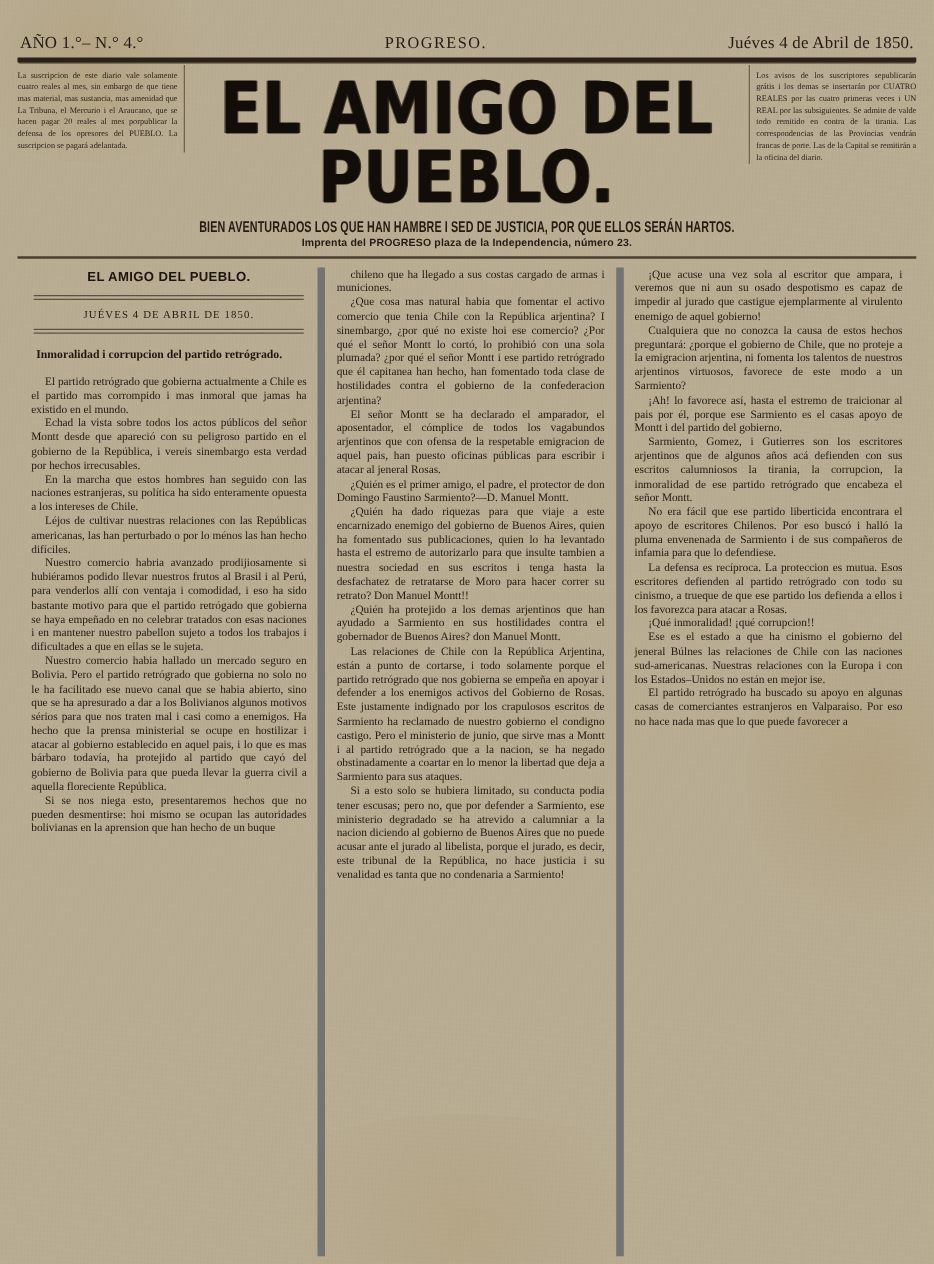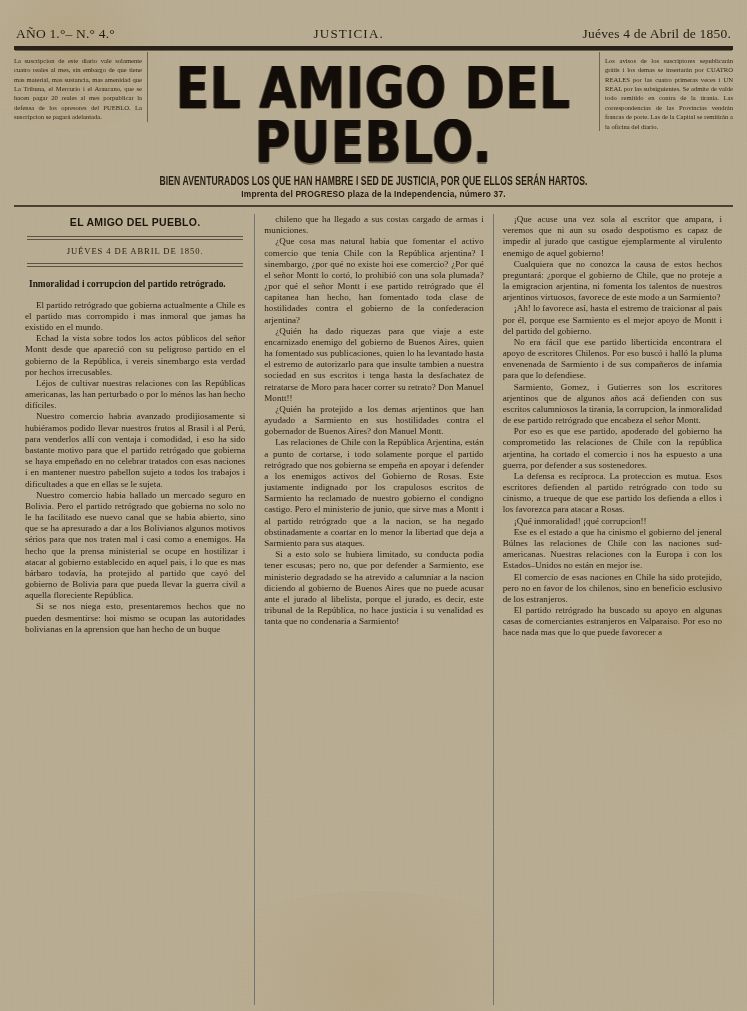--- a/index.html
+++ b/index.html
@@ -141,21 +141,21 @@
     width: 33.333%;
     box-sizing: border-box;
     padding: 0 9px;
     font-size: 9.05px;
     line-height: 1.235;
     text-align: justify;
     text-justify: inter-word;
     hyphens: manual;
     color: #211a11;
   }
-  .col.c2, .col.c3 { border-left: 1px solid #737373; }
+  .col.c2, .col.c3 { border-left: 6px solid #737373; }
   .col p {
     margin: 0;
     text-indent: 11px;
   }
 
   
   .art-head {
     text-align: center;
     font-family: "Liberation Sans", sans-serif;
     font-weight: 700;
@@ -190,78 +190,79 @@
 <body>
 
 <div class="page">
   <div class="grain"></div>
   <div class="stain" style="top:-30px;left:-40px;width:220px;height:160px;background:radial-gradient(circle,rgba(172,148,104,.35),rgba(172,148,104,0) 70%);"></div>
   <div class="stain" style="top:470px;right:-50px;width:200px;height:300px;background:radial-gradient(circle,rgba(168,144,100,.32),rgba(168,144,100,0) 70%);"></div>
   <div class="stain" style="bottom:-60px;left:180px;width:380px;height:180px;background:radial-gradient(circle,rgba(170,147,104,.28),rgba(170,147,104,0) 70%);"></div>
 
   <div class="topline">
     <div>AÑO 1.°– N.° 4.°</div>
-    <div class="mid">JUSTICIA.</div>
+    <div class="mid">PROGRESO.</div>
     <div>Juéves 4 de Abril de 1850.</div>
   </div>
   <div class="rule-thick" style="top:46px;"></div>
 
   <div class="masthead">
     <div class="sidebox left">La suscripcion de este diario vale solamente cuatro reales al mes, sin embargo de que tiene mas material, mas sustancia, mas amenidad que La Tribuna, el Mercurio i el Araucano, que se hacen pagar 20 reales al mes porpublicar la defensa de los opresores del PUEBLO. La suscripcion se pagará adelantada.</div>
     <div class="title-wrap">
       <div class="paper-title">EL AMIGO DEL PUEBLO.</div>
       <div class="motto">BIEN AVENTURADOS LOS QUE HAN HAMBRE I SED DE JUSTICIA, POR QUE ELLOS SERÁN HARTOS.</div>
     </div>
     <div class="sidebox right">Los avisos de los suscriptores sepublicarán grátis i los demas se insertarán por CUATRO REALES por las cuatro primeras veces i UN REAL por las subsiguientes. Se admite de valde todo remitido en contra de la tirania. Las correspondencias de las Provincias vendrán francas de porte. Las de la Capital se remitirán a la oficina del diario.</div>
   </div>
 
-  <div class="imprint">Imprenta del PROGRESO plaza de la Independencia, número 37.</div>
+  <div class="imprint">Imprenta del PROGRESO plaza de la Independencia, número 23.</div>
   <div class="rule-under-imprint"></div>
 
   <div class="columns">
 
     <div class="col c1">
       <div class="art-head">EL AMIGO DEL PUEBLO.</div>
       <div class="hr-a"></div>
       <div class="hr-b"></div>
       <div class="art-date">JUÉVES 4 DE ABRIL DE 1850.</div>
       <div class="hr-c"></div>
       <div class="hr-d"></div>
       <div class="art-title">Inmoralidad i corrupcion del partido retrógrado.</div>
       <div>
           <p>El partido retrógrado que gobierna actualmente a Chile es el partido mas corrompido i mas inmoral que jamas ha existido en el mundo.</p>
           <p>Echad la vista sobre todos los actos públicos del señor Montt desde que apareció con su peligroso partido en el gobierno de la República, i vereis sinembargo esta verdad por hechos irrecusables.</p>
+          <p>En la marcha que estos hombres han seguido con las naciones estranjeras, su política ha sido enteramente opuesta a los intereses de Chile.</p>
           <p>Léjos de cultivar nuestras relaciones con las Repúblicas americanas, las han perturbado o por lo ménos las han hecho difíciles.</p>
           <p>Nuestro comercio habria avanzado prodijiosamente si hubiéramos podido llevar nuestros frutos al Brasil i al Perú, para venderlos allí con ventaja i comodidad, i eso ha sido bastante motivo para que el partido retrógado que gobierna se haya empeñado en no celebrar tratados con esas naciones i en mantener nuestro pabellon sujeto a todos los trabajos i dificultades a que en ellas se le sujeta.</p>
           <p>Nuestro comercio habia hallado un mercado seguro en Bolivia. Pero el partido retrógrado que gobierna no solo no le ha facilitado ese nuevo canal que se habia abierto, sino que se ha apresurado a dar a los Bolivianos algunos motivos sérios para que nos traten mal i casi como a enemigos. Ha hecho que la prensa ministerial se ocupe en hostilizar i atacar al gobierno establecido en aquel pais, i lo que es mas bárbaro todavía, ha protejido al partido que cayó del gobierno de Bolivia para que pueda llevar la guerra civil a aquella floreciente República.</p>
           <p>Si se nos niega esto, presentaremos hechos que no pueden desmentirse: hoi mismo se ocupan las autoridades bolivianas en la aprension que han hecho de un buque</p>
         </div>
     </div>
 
     <div class="col c2">
       <div>
           <p>chileno que ha llegado a sus costas cargado de armas i municiones.</p>
           <p>¿Que cosa mas natural habia que fomentar el activo comercio que tenia Chile con la República arjentina? I sinembargo, ¿por qué no existe hoi ese comercio? ¿Por qué el señor Montt lo cortó, lo prohibió con una sola plumada? ¿por qué el señor Montt i ese partido retrógrado que él capitanea han hecho, han fomentado toda clase de hostilidades contra el gobierno de la confederacion arjentina?</p>
+          <p>El señor Montt se ha declarado el amparador, el aposentador, el cómplice de todos los vagabundos arjentinos que con ofensa de la respetable emigracion de aquel pais, han puesto oficinas públicas para escribir i atacar al jeneral Rosas.</p>
+          <p>¿Quién es el primer amigo, el padre, el protector de don Domingo Faustino Sarmiento?—D. Manuel Montt.</p>
           <p>¿Quién ha dado riquezas para que viaje a este encarnizado enemigo del gobierno de Buenos Aires, quien ha fomentado sus publicaciones, quien lo ha levantado hasta el estremo de autorizarlo para que insulte tambien a nuestra sociedad en sus escritos i tenga hasta la desfachatez de retratarse de Moro para hacer correr su retrato? Don Manuel Montt!!</p>
           <p>¿Quién ha protejido a los demas arjentinos que han ayudado a Sarmiento en sus hostilidades contra el gobernador de Buenos Aires? don Manuel Montt.</p>
           <p>Las relaciones de Chile con la República Arjentina, están a punto de cortarse, i todo solamente porque el partido retrógrado que nos gobierna se empeña en apoyar i defender a los enemigos activos del Gobierno de Rosas. Este justamente indignado por los crapulosos escritos de Sarmiento ha reclamado de nuestro gobierno el condigno castigo. Pero el ministerio de junio, que sirve mas a Montt i al partido retrógrado que a la nacion, se ha negado obstinadamente a coartar en lo menor la libertad que deja a Sarmiento para sus ataques.</p>
           <p>Si a esto solo se hubiera limitado, su conducta podia tener escusas; pero no, que por defender a Sarmiento, ese ministerio degradado se ha atrevido a calumniar a la nacion diciendo al gobierno de Buenos Aires que no puede acusar ante el jurado al libelista, porque el jurado, es decir, este tribunal de la República, no hace justicia i su venalidad es tanta que no condenaria a Sarmiento!</p>
         </div>
     </div>
 
     <div class="col c3">
       <div>
           <p>¡Que acuse una vez sola al escritor que ampara, i veremos que ni aun su osado despotismo es capaz de impedir al jurado que castigue ejemplarmente al virulento enemigo de aquel gobierno!</p>
           <p>Cualquiera que no conozca la causa de estos hechos preguntará: ¿porque el gobierno de Chile, que no proteje a la emigracion arjentina, ni fomenta los talentos de nuestros arjentinos virtuosos, favorece de este modo a un Sarmiento?</p>
-          <p>¡Ah! lo favorece así, hasta el estremo de traicionar al pais por él, porque ese Sarmiento es el mejor apoyo de Montt i del partido del gobierno.</p>
+          <p>¡Ah! lo favorece así, hasta el estremo de traicionar al pais por él, porque ese Sarmiento es el casas apoyo de Montt i del partido del gobierno.</p>
+          <p>Sarmiento, Gomez, i Gutierres son los escritores arjentinos que de algunos años acá defienden con sus escritos calumniosos la tirania, la corrupcion, la inmoralidad de ese partido retrógrado que encabeza el señor Montt.</p>
           <p>No era fácil que ese partido liberticida encontrara el apoyo de escritores Chilenos. Por eso buscó i halló la pluma envenenada de Sarmiento i de sus compañeros de infamia para que lo defendiese.</p>
-          <p>Sarmiento, Gomez, i Gutierres son los escritores arjentinos que de algunos años acá defienden con sus escritos calumniosos la tirania, la corrupcion, la inmoralidad de ese partido retrógrado que encabeza el señor Montt.</p>
-          <p>Por eso es que ese partido, apoderado del gobierno ha comprometido las relaciones de Chile con la república arjentina, ha cortado el comercio i nos ha espuesto a una guerra, por defender a sus sostenedores.</p>
           <p>La defensa es recíproca. La proteccion es mutua. Esos escritores defienden al partido retrógrado con todo su cinismo, a trueque de que ese partido los defienda a ellos i los favorezca para atacar a Rosas.</p>
           <p>¡Qué inmoralidad! ¡qué corrupcion!!</p>
           <p>Ese es el estado a que ha cinismo el gobierno del jeneral Búlnes las relaciones de Chile con las naciones sud-americanas. Nuestras relaciones con la Europa i con los Estados–Unidos no están en mejor ise.</p>
-          <p>El comercio de esas naciones en Chile ha sido protejido, pero no en favor de los chilenos, sino en beneficio esclusivo de los estranjeros.</p>
           <p>El partido retrógrado ha buscado su apoyo en algunas casas de comerciantes estranjeros en Valparaiso. Por eso no hace nada mas que lo que puede favorecer a</p>
         </div>
     </div>
 
   </div>
 </div>
 
 </body></html>

